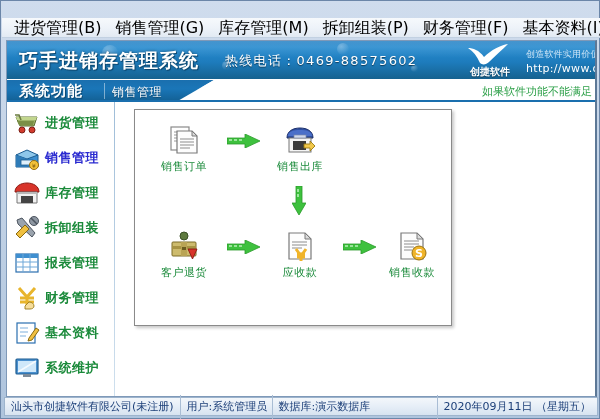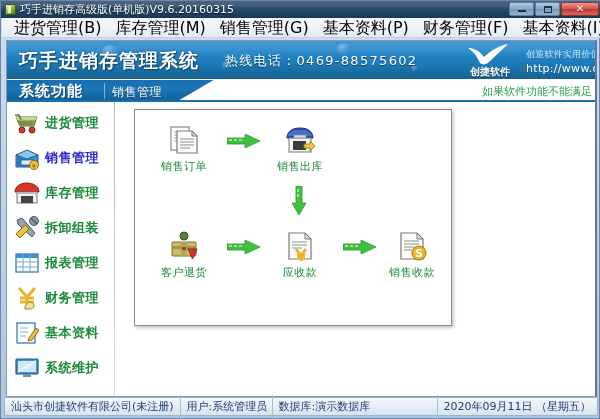--- a/index.html
+++ b/index.html
@@ -252,42 +252,26 @@
   .status-cell.first { width: 190px; }
   .status-cell.user { width: 92px; }
   .status-cell.db { width: 190px; }
   .status-cell.date { flex:1; justify-content:flex-end; }
 </style>
 </head>
 <body>
 
 <div class="window">
 
-  <div class="titlebar">
-    <div class="sheen"></div>
-    <div class="app-icon"></div>
-    <div class="title-text">巧手进销存高级版(单机版)V9.6.20160315</div>
-    <div class="win-buttons">
-      <div class="win-btn">
-        <span class="glyph glyph-min"></span>
-      </div>
-      <div class="win-btn">
-        <span class="glyph glyph-max"></span>
-      </div>
-      <div class="win-btn close">
-        <span class="glyph glyph-close">✕</span>
-      </div>
-    </div>
-  </div>
 
   <div class="menubar">
     <div class="menu-item">进货管理(B)</div>
+    <div class="menu-item">销售管理(G)</div>
     <div class="menu-item">库存管理(M)</div>
-    <div class="menu-item">销售管理(G)</div>
-    <div class="menu-item">基本资料(P)</div>
+    <div class="menu-item">拆卸组装(P)</div>
     <div class="menu-item">财务管理(F)</div>
     <div class="menu-item">基本资料(I)</div>
     <div class="menu-item">系统维护(S)</div>
 
   </div>
 
   <div class="client">
 
     <div class="banner">
       <div class="bubble b1"></div>

